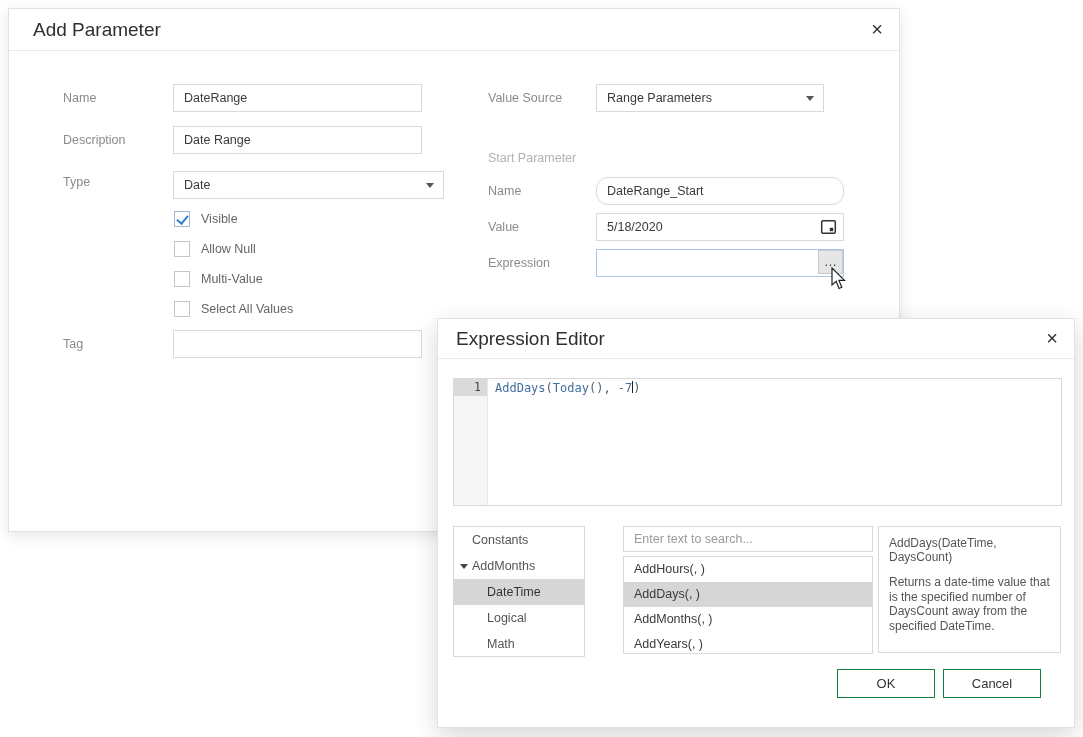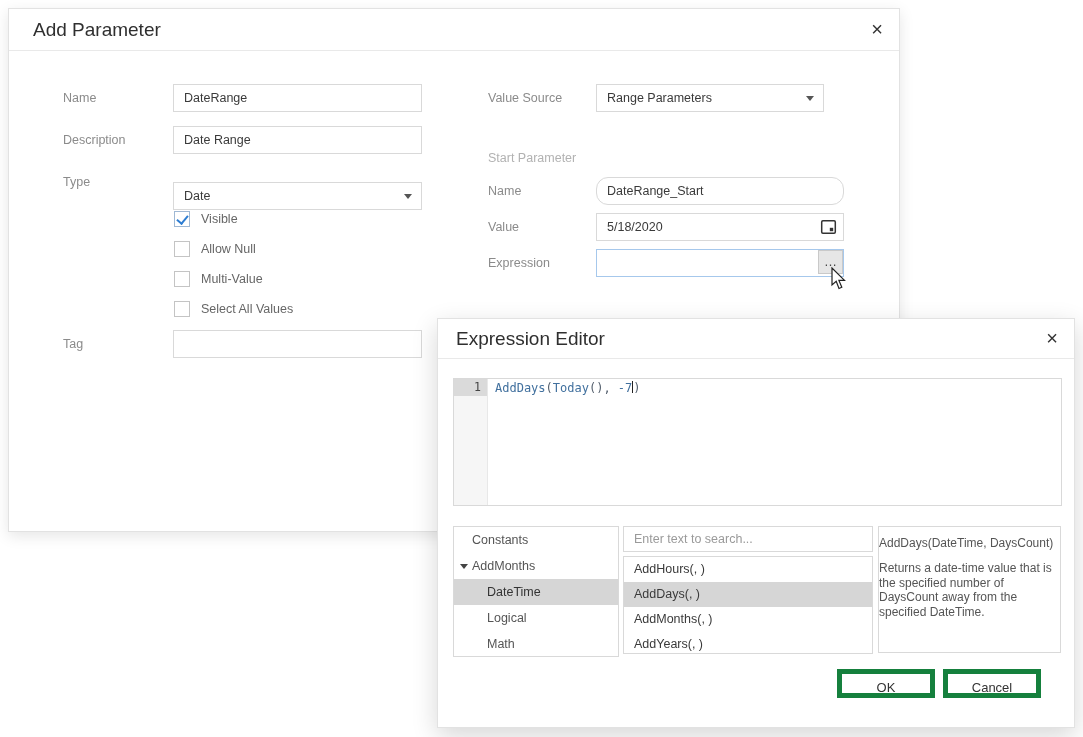--- a/index.html
+++ b/index.html
@@ -48,38 +48,38 @@
   .code-editor { position:absolute; left:15px; top:59px; width:609px; height:128px; border:1px solid #d9d9d9; background:#fff; }
   .gutter { position:absolute; left:0; top:0; bottom:0; width:34px; background:#f6f6f6; border-right:1px solid #e8e8e8; }
   .gutter .ln { height:17px; line-height:17px; background:#dadada; text-align:right; padding-right:6px;
                 font-family:"DejaVu Sans Mono", monospace; font-size:11.5px; color:#444; }
   .code-line { position:absolute; left:41px; top:1px; line-height:17px; white-space:pre;
                font-family:"DejaVu Sans Mono", monospace; font-size:12px; }
   .tk-f { color:#41709e; } .tk-p { color:#55606e; } .tk-n { color:#41709e; }
   .caret { display:inline-block; width:1px; height:12px; background:#222; vertical-align:-1px; }
 
   
-  .tree-panel { position:absolute; left:15px; top:207px; width:166px; height:131px; border:1px solid #d9d9d9; overflow:hidden; background:#fff; }
+  .tree-panel { position:absolute; left:15px; top:207px; width:132px; height:131px; border:1px solid #d9d9d9; overflow:hidden; background:#fff; }
   .trow { position:relative; height:26px; line-height:26px; font-size:12.5px; color:#555; padding-left:18px; cursor:pointer; white-space:nowrap; }
   .trow.child { padding-left:33px; }
   .trow.selected { background:#d6d6d6; color:#333; }
   .tree-arrow { position:absolute; left:6px; top:11px; width:0; height:0;
                 border-left:4px solid transparent; border-right:4px solid transparent; border-top:5px solid #444; }
 
   .search-input { left:185px; top:207px; width:250px; height:26px; }
   .fn-list { position:absolute; left:185px; top:237px; width:250px; height:98px; border:1px solid #d9d9d9; overflow:hidden; background:#fff; }
   .li { height:25px; line-height:25px; padding-left:10px; font-size:12.5px; color:#3a3a3a; cursor:pointer; white-space:nowrap; }
   .li.selected { background:#d6d6d6; }
 
   .desc-panel { position:absolute; left:440px; top:207px; width:183px; height:127px; border:1px solid #d9d9d9;
-                padding:9px 0; background:#fff; }
+                padding:9px 10px; background:#fff; }
   .desc-sig { font-size:12px; color:#555; margin-bottom:11px; }
   .desc-body { font-size:12px; color:#555; line-height:14.5px; }
 
-  .btn { position:absolute; width:98px; height:29px; background:#fff; border:5px solid #15803d; border-radius:0;
+  .btn { position:absolute; width:98px; height:29px; background:#fff; border:1px solid #15803d; border-radius:0;
          font-family:"Liberation Sans", sans-serif; font-size:13px; color:#333; text-align:center; line-height:27px; cursor:pointer; }
   .btn-ok { left:399px; top:350px; }
   .btn-cancel { left:505px; top:350px; }
 
   .mouse-cursor { position:absolute; left:829px; top:267px; width:18px; height:24px; z-index:50; pointer-events:none; }
 </style>
 </head>
 <body>
 
 <section class="dialog dlg-add">
@@ -88,21 +88,21 @@
     <span class="close-x">×</span>
   </div>
 
   <span class="lbl" style="left:54px;top:75px">Name</span>
   <input class="fld" style="left: 164px; top: 75px; width: 249px;" value="DateRange">
 
   <span class="lbl" style="left:54px;top:117px">Description</span>
   <input class="fld" style="left: 164px; top: 117px; width: 249px;" value="Date Range">
 
   <span class="lbl" style="left:54px;top:159px">Type</span>
-  <div class="fld dropdown" style="left:164px;top:173px;width:249px">
+  <div class="fld dropdown" style="left:164px;top:162px;width:271px">
     <span class="val">Date</span>
     <span class="dd-arrow"></span>
   </div>
 
   <div class="cbrow" style="top:202px">
     <span class="cb checked"></span>
     <span class="cb-label">Visible</span>
   </div>
   <div class="cbrow" style="top:232px">
     <span class="cb"></span>

